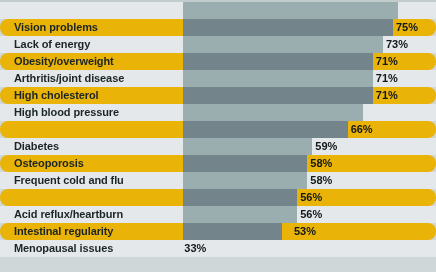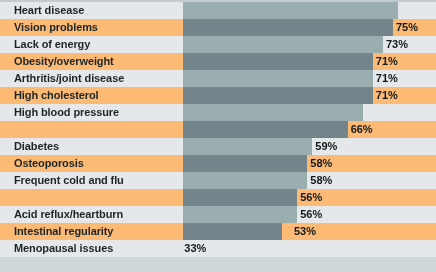--- a/index.html
+++ b/index.html
@@ -40,21 +40,21 @@
   }
 
   .row {
     position: relative;
     width: 436px;
     height: 17px;
     box-sizing: border-box;
     overflow: hidden;
   }
   .row.odd  { background: #e5e8ea; }
-  .row.even { background: #fdba74; }
+  .row.even { background: #eab308; border-radius: 8px; }
 
   
   .row-label {
     position: absolute;
     left: 14px;
     top: 0;
     height: 17px;
     line-height: 17px;
     font-size: 11px;
     font-weight: bold;
@@ -106,21 +106,20 @@
 </style>
 </head>
 <body>
 
 <div id="chart-root">
 
   <div class="top-rule"></div>
 
   <div class="rows">
       <div class="row odd">
-        <div class="row-label">Heart disease</div>
         <div class="bar-clip">
           <div class="bar light" style="width: 383.04px;"></div>
         </div>
         <div class="value-label" style="left: 401.04px; margin-top: 28px;">76%</div>
       </div>
       <div class="row even">
         <div class="row-label">Vision problems</div>
         <div class="bar-clip">
           <div class="bar dark" style="width: 378px;"></div>
         </div>

